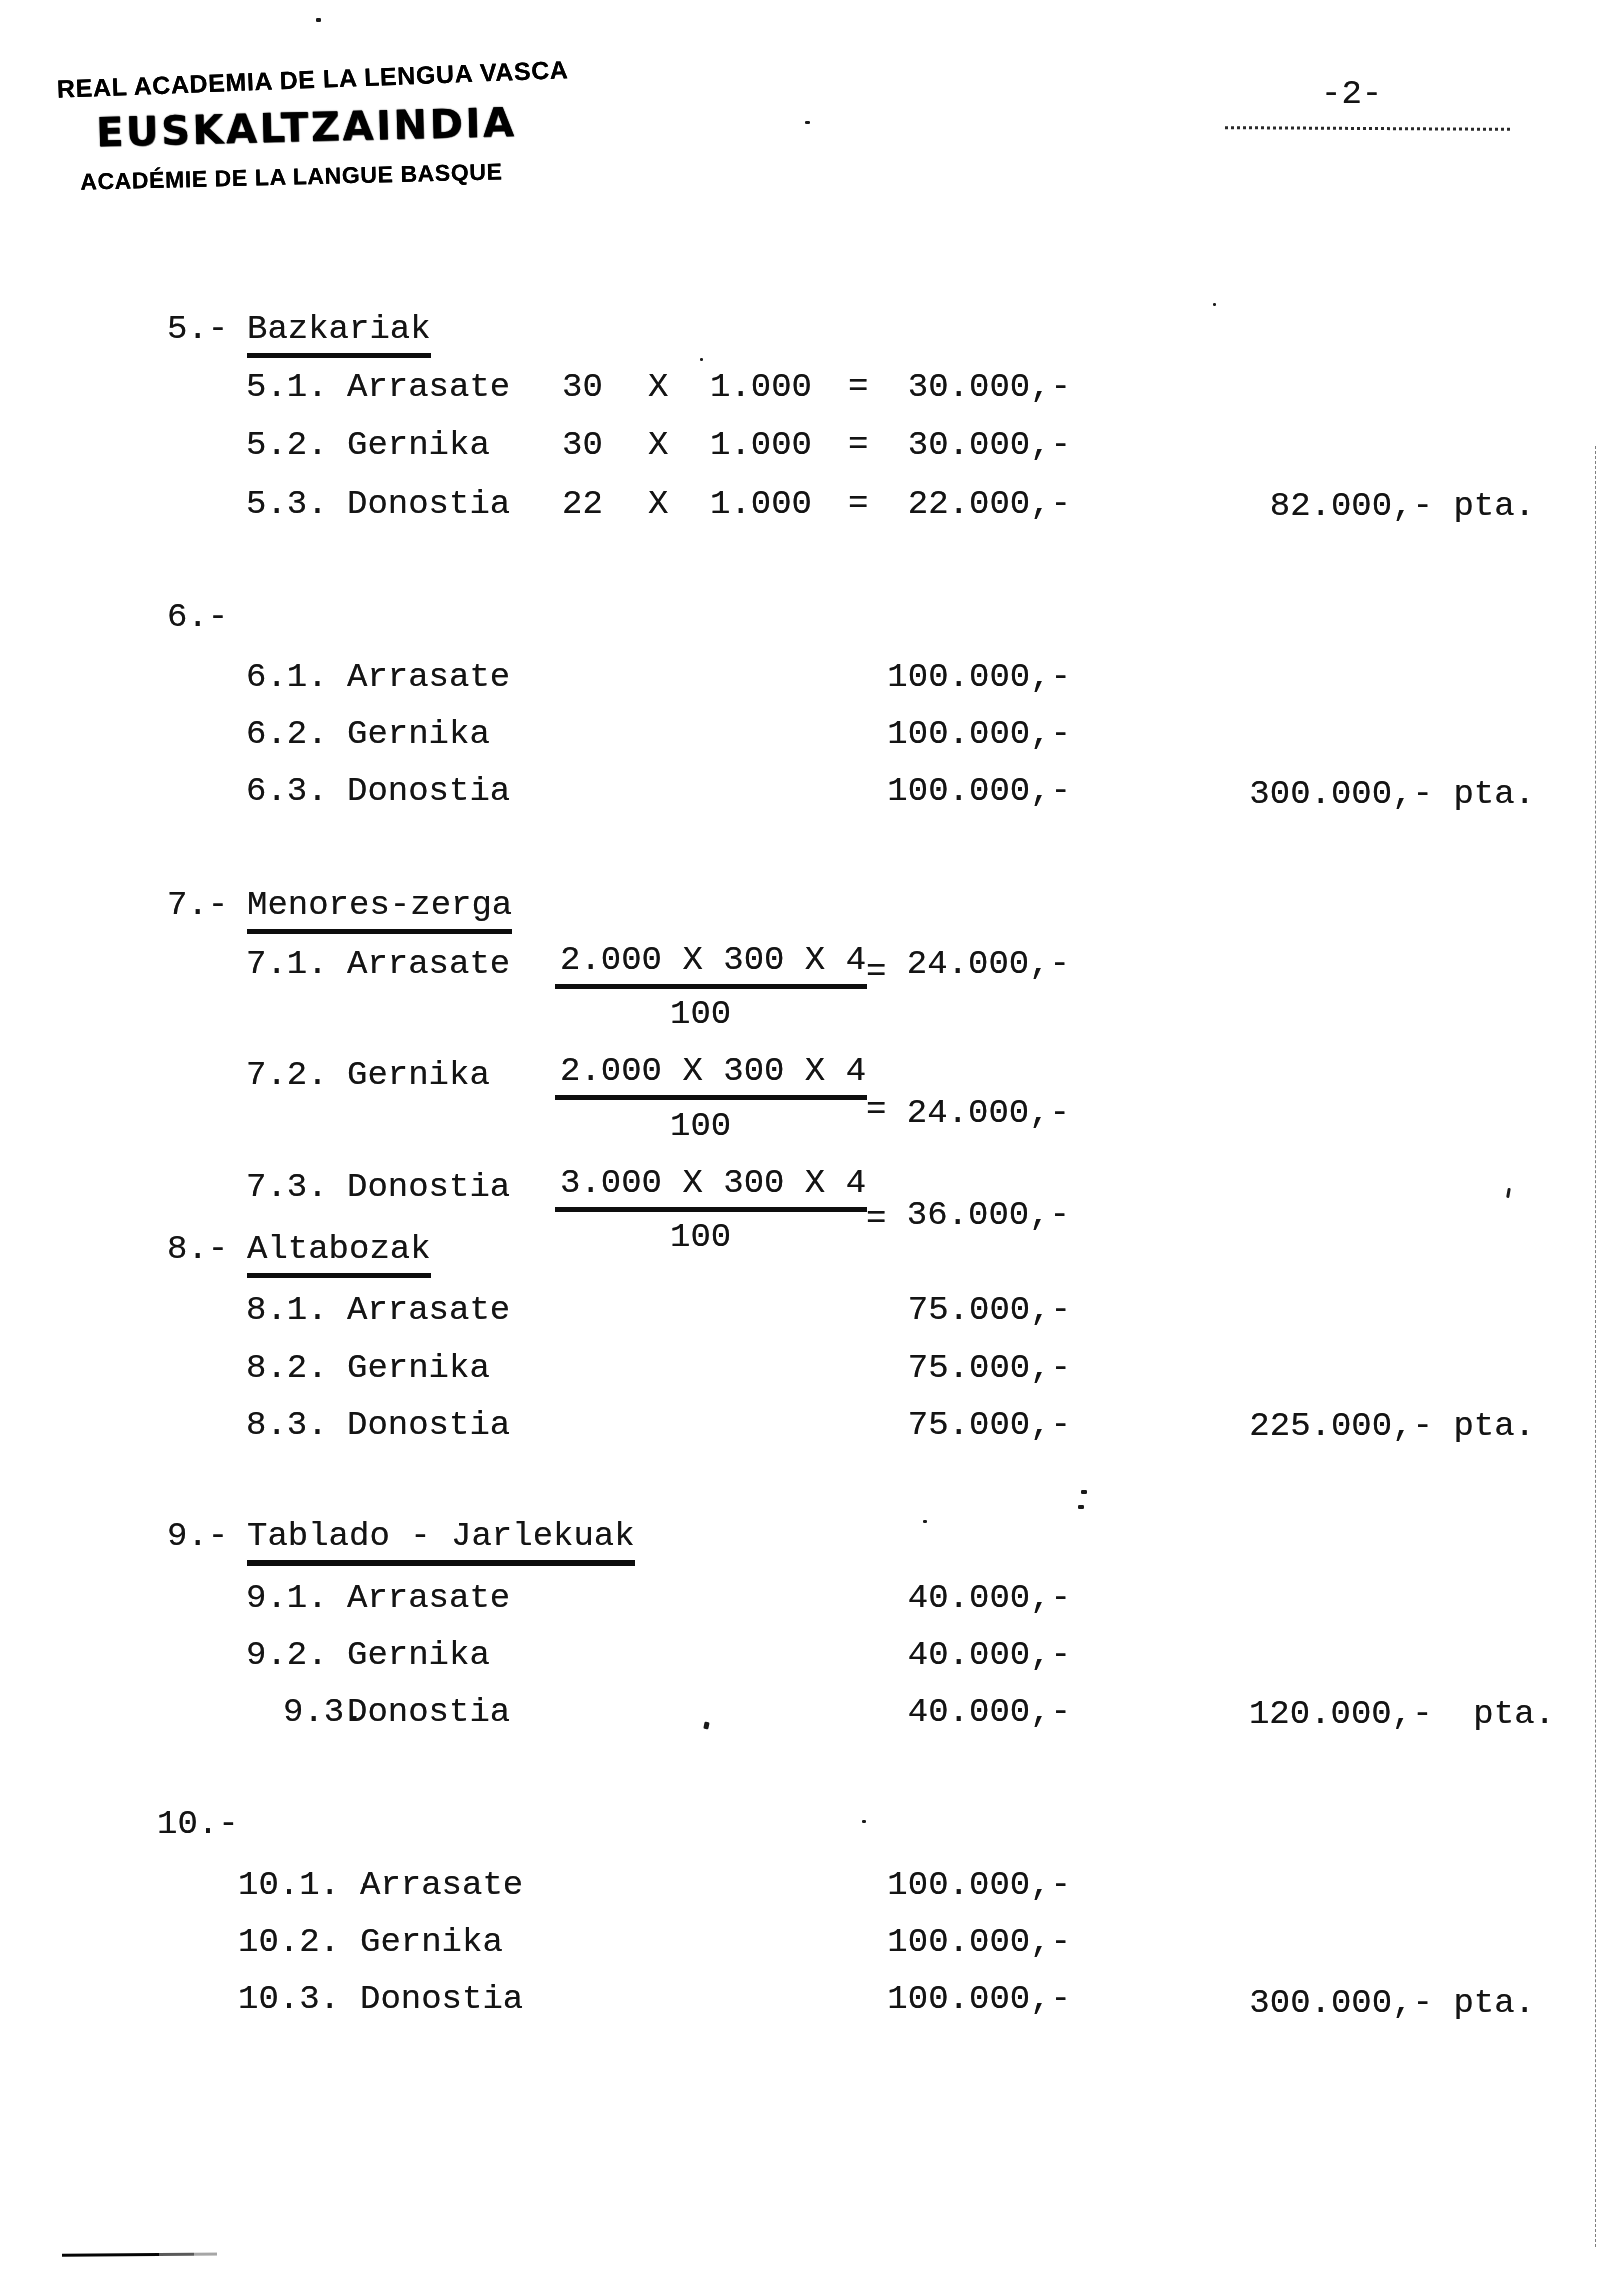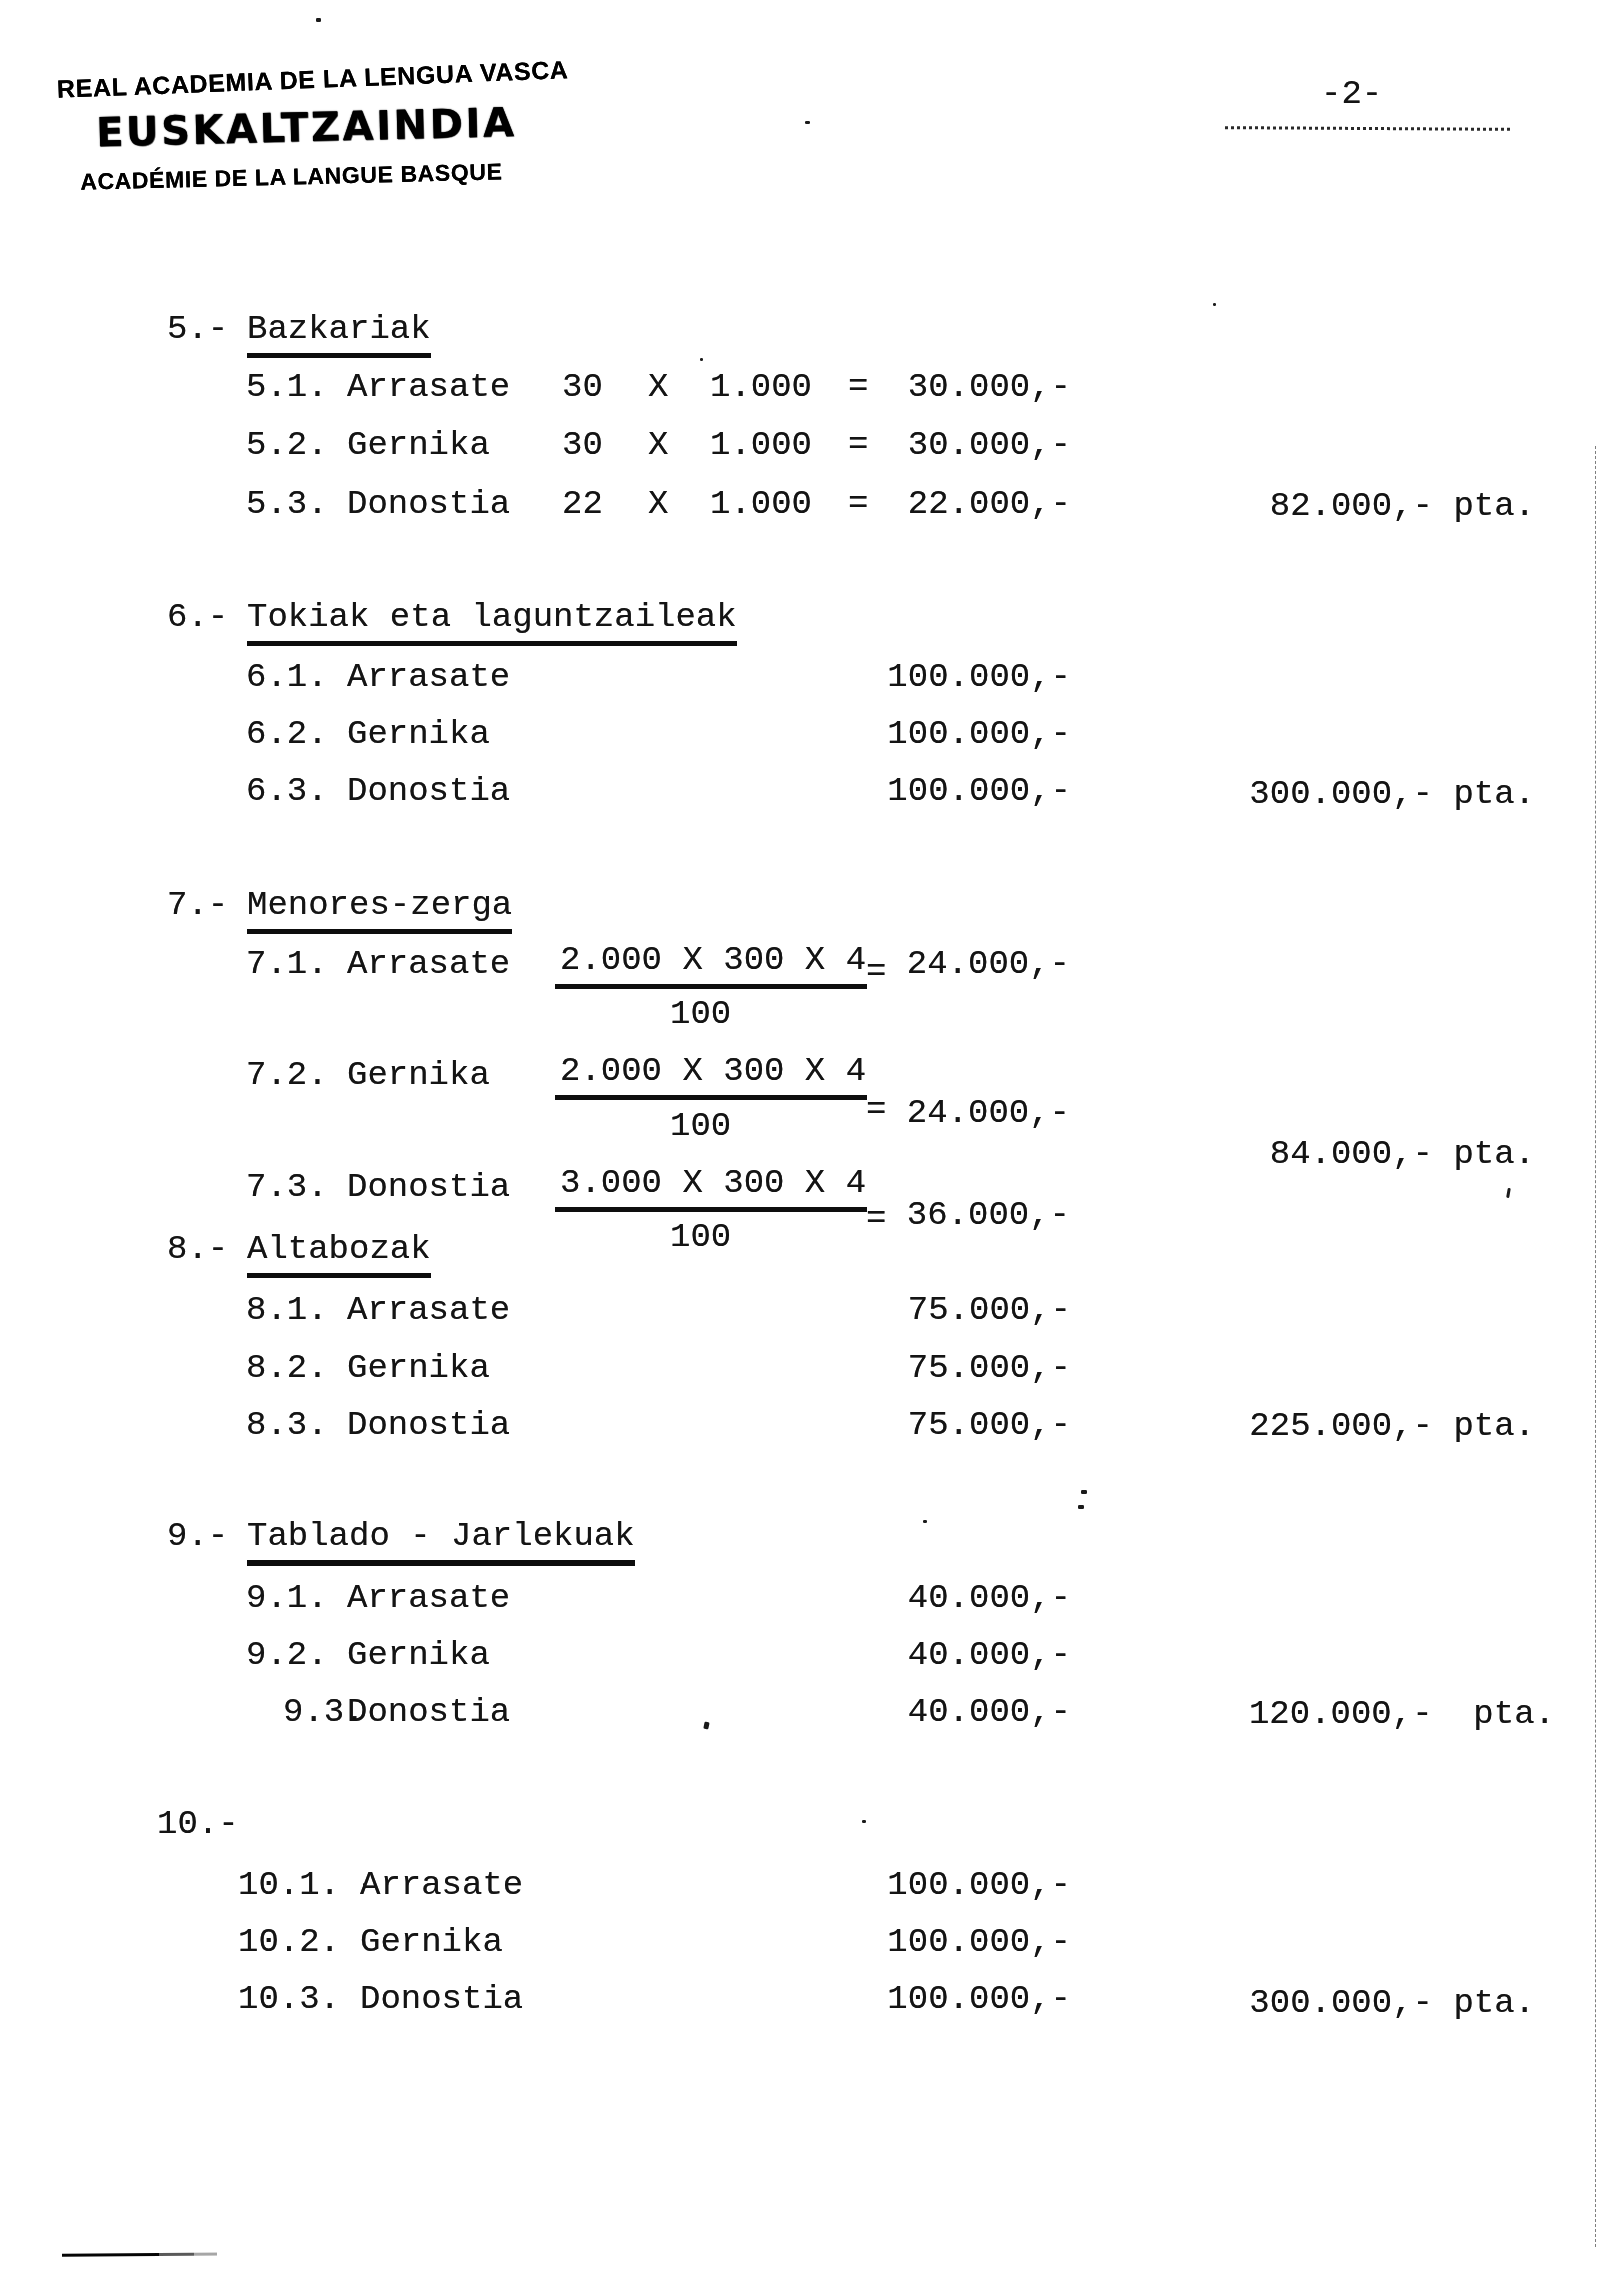--- a/index.html
+++ b/index.html
@@ -64,21 +64,20 @@
   <div class="abs mono" style="left:347px;top:485px;">Donostia</div>
   <div class="abs mono" style="left:562px;top:485px;">22</div>
   <div class="abs mono" style="left:648px;top:485px;">X</div>
   <div class="abs mono" style="left:710px;top:485px;">1.000</div>
   <div class="abs mono" style="left:848px;top:485px;">=</div>
   <div class="abs mono amt" style="left:875px;top:485px;width:196px;">22.000,-</div>
 
   <div class="abs mono total" style="left:1037px;top:487px;width:498px;">82.000,- pta.</div>
 
   <div class="abs mono" style="left:167px;top:598px;">6.-</div>
-  <div class="abs mono" style="left:247px;top:598px;"><span class="sec-title">Tokiak eta laguntzaileak</span></div>
 
   <div class="abs mono" style="left:246px;top:658px;">6.1.</div>
   <div class="abs mono" style="left:347px;top:658px;">Arrasate</div>
   <div class="abs mono amt" style="left:875px;top:658px;width:196px;">100.000,-</div>
 
   <div class="abs mono" style="left:246px;top:715px;text-align:right;">6.2.</div>
   <div class="abs mono" style="left:347px;top:715px;">Gernika</div>
   <div class="abs mono amt" style="left:875px;top:715px;width:196px;">100.000,-</div>
 
   <div class="abs mono" style="left:246px;top:772px;">6.3.</div>
@@ -107,21 +106,20 @@
   <div class="abs mono amt" style="left:894px;top:1094px;width:176px;">24.000,-</div>
 
   <div class="abs mono" style="left:246px;top:1168px;">7.3.</div>
   <div class="abs mono" style="left:347px;top:1168px;">Donostia</div>
   <div class="abs mono" style="left:560px;top:1164px;">3.000 X 300 X 4</div>
   <div class="fbar" style="left:555px;top:1207px;width:312px;"></div>
   <div class="abs mono" style="left:670px;top:1218px;">100</div>
   <div class="abs mono" style="left:866px;top:1200px;">=</div>
   <div class="abs mono amt" style="left:894px;top:1196px;width:176px;">36.000,-</div>
 
-  <div class="abs mono total" style="left:1037px;top:1135px;width:498px;">84.000,- pta.</div>
 
   <div class="abs mono" style="left:167px;top:1230px;">8.-</div>
   <div class="abs mono" style="left:247px;top:1230px;"><span class="sec-title">Altabozak</span></div>
 
   <div class="abs mono" style="left:246px;top:1291px;">8.1.</div>
   <div class="abs mono" style="left:347px;top:1291px;">Arrasate</div>
   <div class="abs mono amt" style="left:875px;top:1291px;width:196px;">75.000,-</div>
 
   <div class="abs mono" style="left:246px;top:1349px;">8.2.</div>
   <div class="abs mono" style="left:347px;top:1349px;">Gernika</div>

